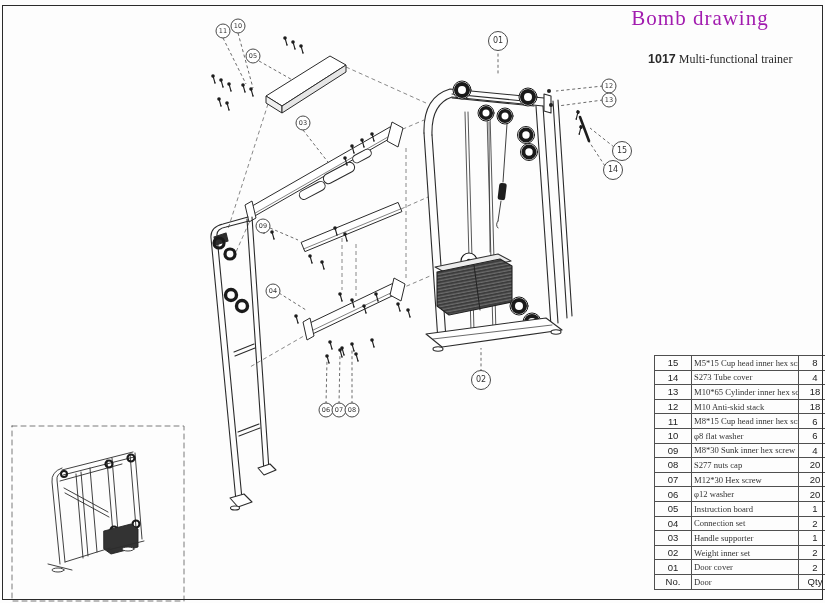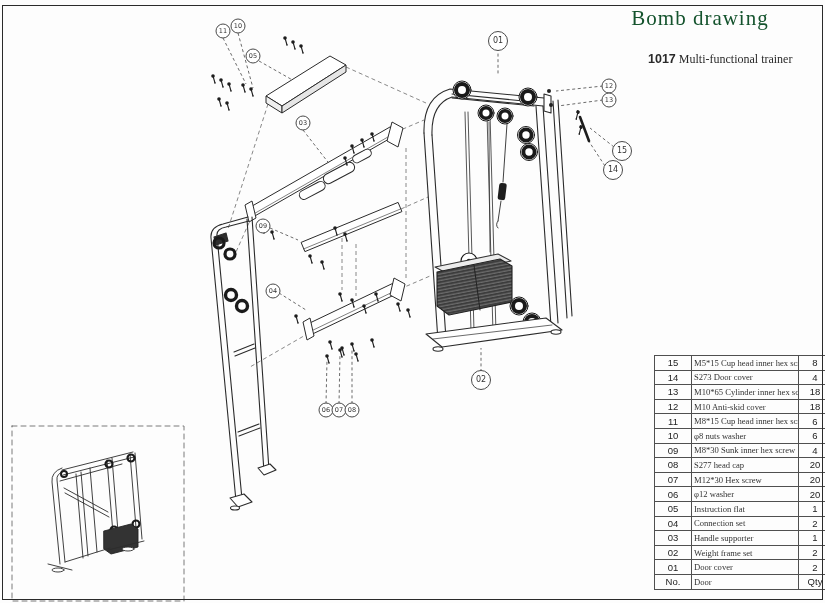--- a/index.html
+++ b/index.html
@@ -6,21 +6,21 @@
   body{
     width:825px;height:603px;position:relative;overflow:hidden;
     background:#fdfdfd;font-family:"Liberation Serif",serif;color:#222;
   }
   .sheet-border{
     position:absolute;left:2px;top:5px;width:819px;height:593px;
     border:1.5px solid #2a2a2a;pointer-events:none;
   }
   .drawing-title{
     position:absolute;left:575px;top:6px;width:250px;text-align:center;
-    font-size:21px;letter-spacing:1px;color:#14532d;
+    font-size:21px;letter-spacing:1px;color:#a21caf;
     font-family:"Liberation Serif",serif;
   }
   .drawing-subtitle{
     position:absolute;left:648px;top:52px;width:175px;text-align:left;
     font-size:12px;color:#2a2a2a;white-space:nowrap;
   }
   .drawing-subtitle .model{font-family:"Liberation Sans",sans-serif;font-weight:bold;font-size:12.5px;margin-top:16px;}
   .drawing-subtitle .mname{font-family:"Liberation Serif",serif;font-size:12px;margin-top:24px;}
   svg.artwork{position:absolute;left:0;top:0;}
   
@@ -293,81 +293,81 @@
 
 <table class="parts-table">
   <tbody>
     <tr>
       <td class="c-no">15</td>
       <td class="c-name">M5*15 Cup head inner hex screw</td>
       <td class="c-qty">8</td>
     </tr>
     <tr>
       <td class="c-no">14</td>
-      <td class="c-name">S273  Door cover</td>
+      <td class="c-name">S273  Tube cover</td>
       <td class="c-qty">4</td>
     </tr>
     <tr>
       <td class="c-no">13</td>
       <td class="c-name">M10*65 Cylinder inner hex screw</td>
       <td class="c-qty">18</td>
     </tr>
     <tr>
       <td class="c-no">12</td>
-      <td class="c-name">M10 Anti-skid cover</td>
+      <td class="c-name">M10 Anti-skid stack</td>
       <td class="c-qty">18</td>
     </tr>
     <tr>
       <td class="c-no">11</td>
       <td class="c-name">M8*15 Cup head inner hex screw</td>
       <td class="c-qty">6</td>
     </tr>
     <tr>
       <td class="c-no">10</td>
-      <td class="c-name">φ8 nuts washer</td>
+      <td class="c-name">φ8 flat washer</td>
       <td class="c-qty">6</td>
     </tr>
     <tr>
       <td class="c-no">09</td>
       <td class="c-name">M8*30 Sunk inner hex screw</td>
       <td class="c-qty">4</td>
     </tr>
     <tr>
       <td class="c-no">08</td>
-      <td class="c-name">S277 head cap</td>
+      <td class="c-name">S277 nuts cap</td>
       <td class="c-qty">20</td>
     </tr>
     <tr>
       <td class="c-no">07</td>
       <td class="c-name">M12*30 Hex screw</td>
       <td class="c-qty">20</td>
     </tr>
     <tr>
       <td class="c-no">06</td>
       <td class="c-name">φ12 washer</td>
       <td class="c-qty">20</td>
     </tr>
     <tr>
       <td class="c-no">05</td>
-      <td class="c-name">Instruction flat</td>
+      <td class="c-name">Instruction board</td>
       <td class="c-qty">1</td>
     </tr>
     <tr>
       <td class="c-no">04</td>
       <td class="c-name">Connection set</td>
       <td class="c-qty">2</td>
     </tr>
     <tr>
       <td class="c-no">03</td>
       <td class="c-name">Handle supporter</td>
       <td class="c-qty">1</td>
     </tr>
     <tr>
       <td class="c-no">02</td>
-      <td class="c-name">Weight frame set</td>
+      <td class="c-name">Weight inner set</td>
       <td class="c-qty">2</td>
     </tr>
     <tr>
       <td class="c-no">01</td>
       <td class="c-name">Door cover</td>
       <td class="c-qty">2</td>
     </tr>
     <tr>
       <td class="c-no">No.</td>
       <td class="c-name">Door</td>

